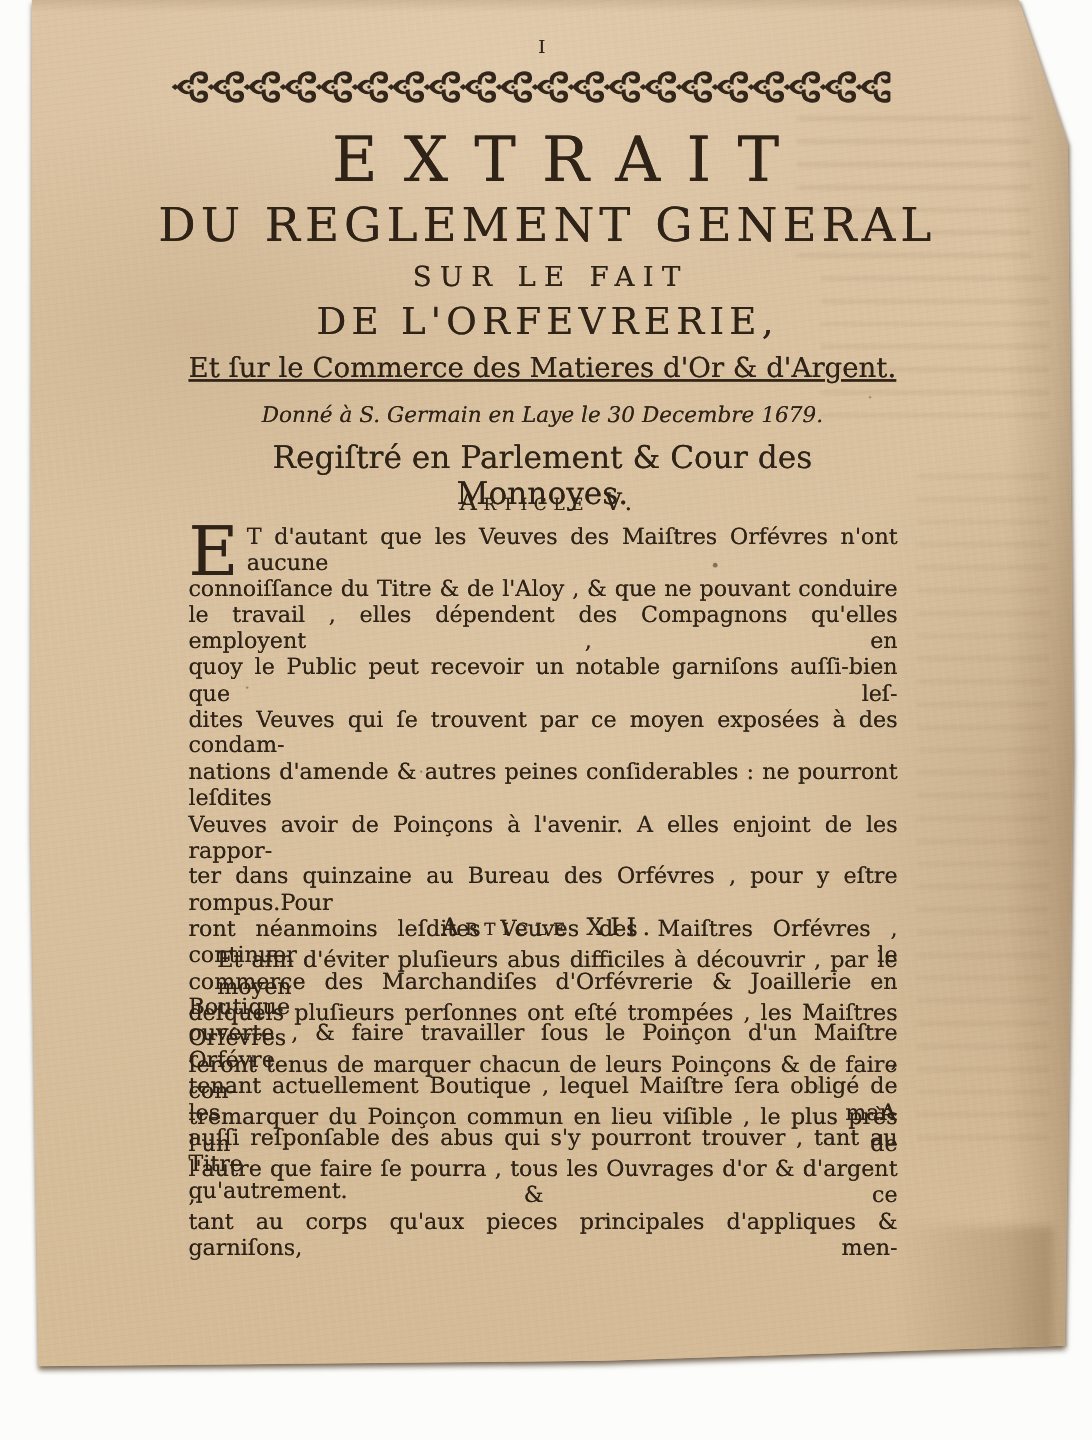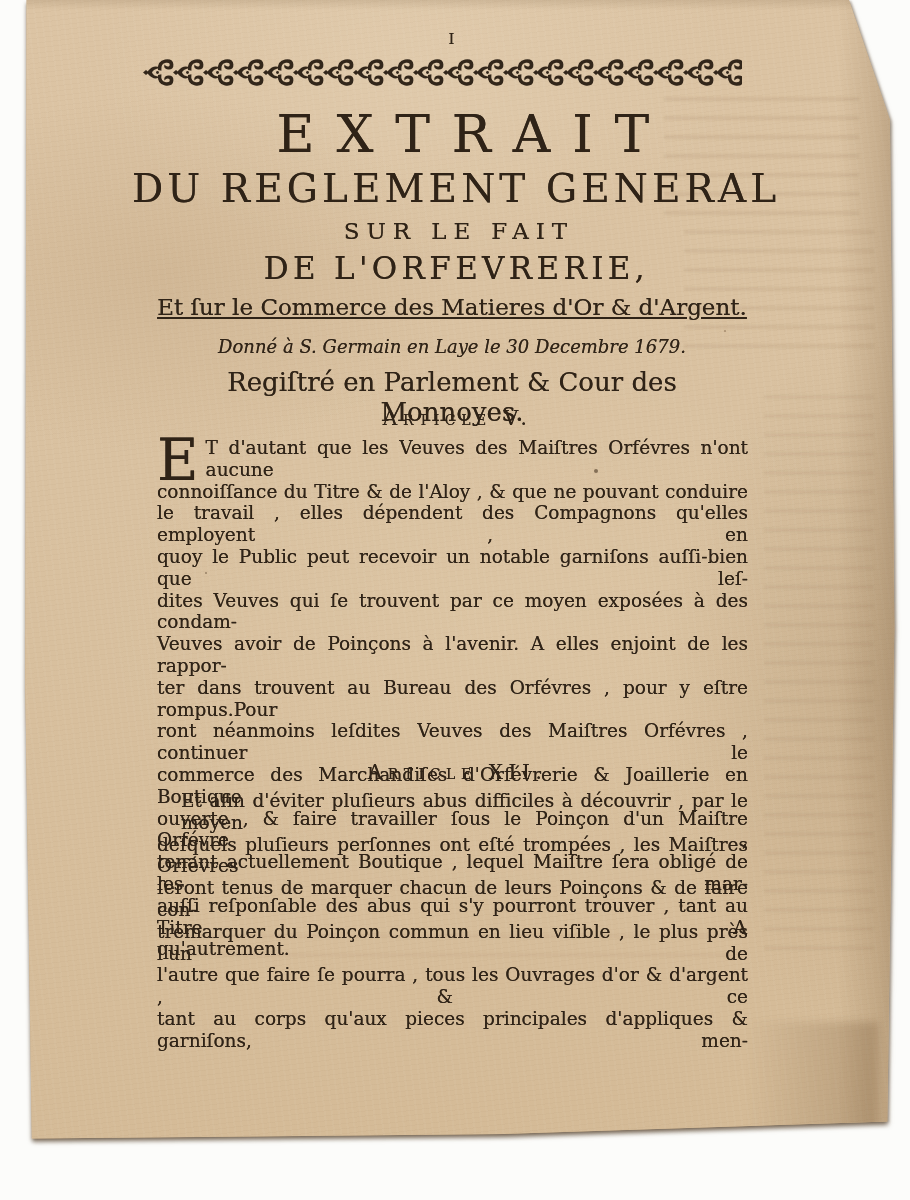--- a/index.html
+++ b/index.html
@@ -172,22 +172,23 @@
 
     <div class="abs centered art-head art-head-v">Article V.</div>
 
     <div class="abs para para1">
       <span class="dropcap">E</span>
     <div class="tline">T d'autant que les Veuves des Maiſtres Orfévres n'ont aucune</div>
         <div class="tline">connoiſſance du Titre &amp; de l'Aloy , &amp; que ne pouvant conduire</div>
         <div class="tline">le travail , elles dépendent des Compagnons qu'elles employent , en</div>
         <div class="tline">quoy le Public peut recevoir un notable garniſons auſſi-bien que leſ-</div>
         <div class="tline">dites Veuves qui ſe trouvent par ce moyen exposées à des condam-</div>
+        <div class="tline">nations d'amende &amp; autres peines conſiderables : ne pourront leſdites</div>
         <div class="tline">Veuves avoir de Poinçons à l'avenir. A elles enjoint de les rappor-</div>
-        <div class="tline">ter dans trouvent au Bureau des Orfévres , pour y eſtre rompus.Pour</div>
+        <div class="tline">ter dans quinzaine au Bureau des Orfévres , pour y eſtre rompus.Pour</div>
         <div class="tline">ront néanmoins leſdites Veuves des Maiſtres Orfévres , continuer le</div>
         <div class="tline">commerce des Marchandiſes d'Orfévrerie &amp; Joaillerie en Boutique</div>
         <div class="tline">ouverte , &amp; faire travailler ſous le Poinçon d'un Maiſtre Orfévre ,</div>
         <div class="tline">tenant actuellement Boutique , lequel Maiſtre ſera obligé de les mar-</div>
         <div class="tline">auſſi reſponſable des abus qui s'y pourront trouver , tant au Titre</div>
         <div class="tline">qu'autrement.</div>
       </div>
 
     <div class="abs centered art-head art-head-xii">Article XII.</div>
 

